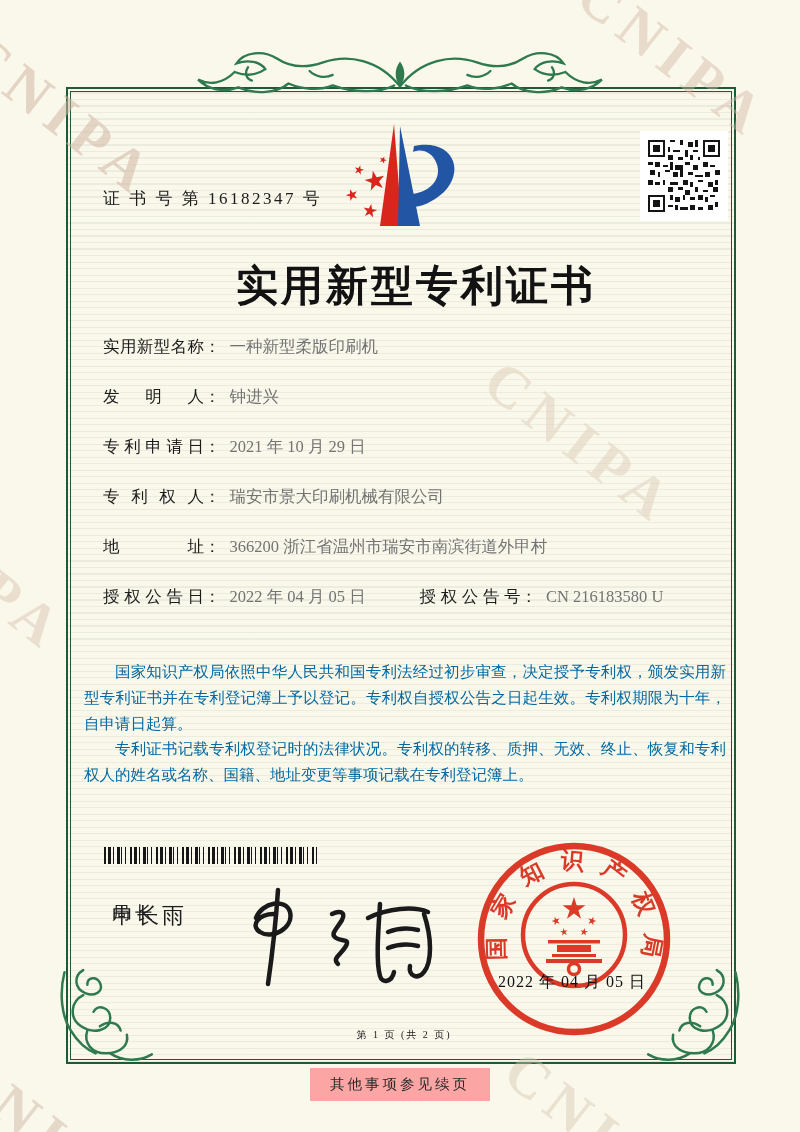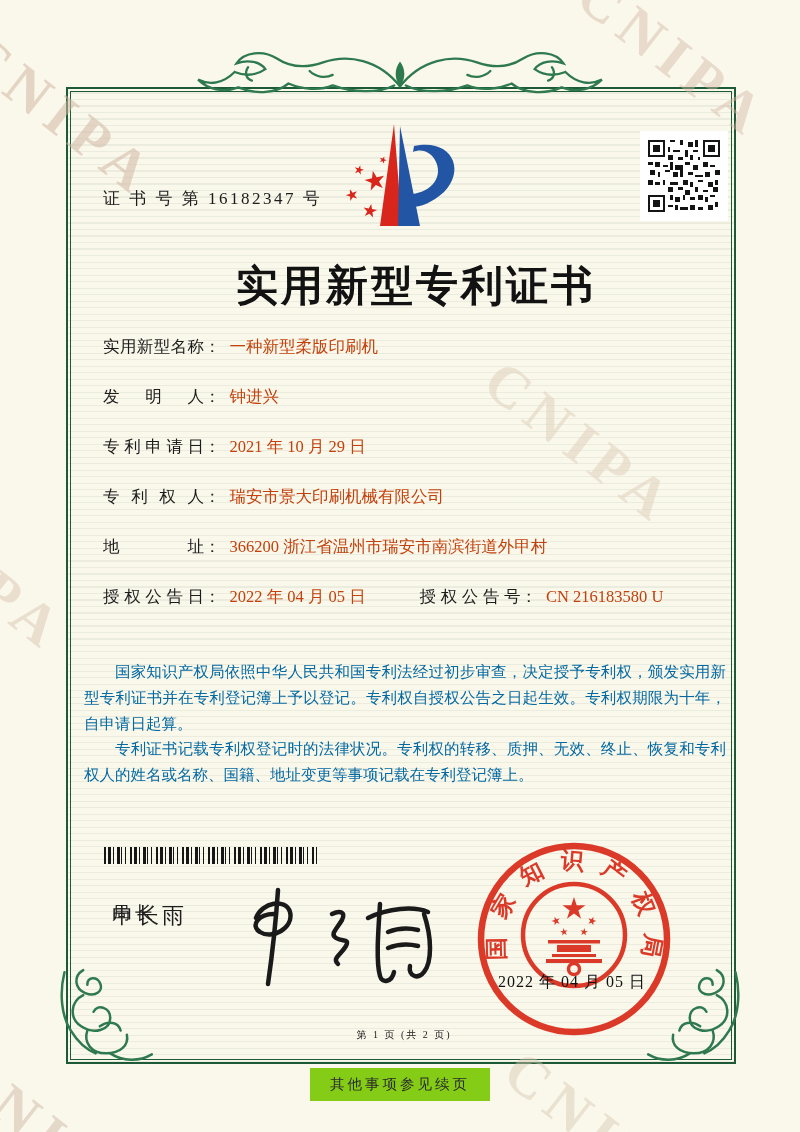--- a/index.html
+++ b/index.html
@@ -52,21 +52,21 @@
     text-align:center; font-size:42px; font-weight:900; letter-spacing:3px; color:#121212;
   }
   
   .fields{position:absolute; left:103px; top:336px; width:560px; z-index:2; font-size:16.5px;}
   .frow{margin-bottom:28px; white-space:nowrap;}
   .flabel{
     display:inline-block; width:101px; text-align:justify; text-align-last:justify;
     vertical-align:bottom; color:#1b1b1b;
   }
   .fcolon{display:inline-block; margin-right:9px;}
-  .fvalue{color:#c2410c;}
+  .fvalue{color:#737373;}
   .gw{display:inline-block; width:190px;}
   
   .body-text{position:absolute; left:84px; top:659px; width:642px; z-index:2;}
   .body-text p{
     margin:0; font-size:15.5px; line-height:25.8px; text-align:justify;
     text-indent:2em; color:#0369a1;
   }
   
   .barcode{
     position:absolute; left:104px; top:847px; width:213px; height:17px; z-index:2;
@@ -90,21 +90,21 @@
     position:absolute; left:498px; top:972px; width:170px; z-index:4;
     font-size:16px; letter-spacing:1px; color:#111; white-space:nowrap;
   }
   
   .page-num{
     position:absolute; left:4px; top:1028px; width:100%; text-align:center;
     font-size:10px; letter-spacing:2px; color:#222; z-index:2;
   }
   .note-box{
     position:absolute; left:50%; top:1068px; transform:translateX(-50%);
-    background:#84cc16; padding:7px 20px; z-index:5;
+    background:#fca5a5; padding:7px 20px; z-index:5;
     font-size:14.5px; letter-spacing:3px; color:#2a2a2a;
   }
   .g{stroke:#2e7a4e; fill:none; stroke-width:2.4; stroke-linecap:round;}
 </style>
 </head>
 <body>
 
 <div class="page">
 
   <div class="frame"></div>

